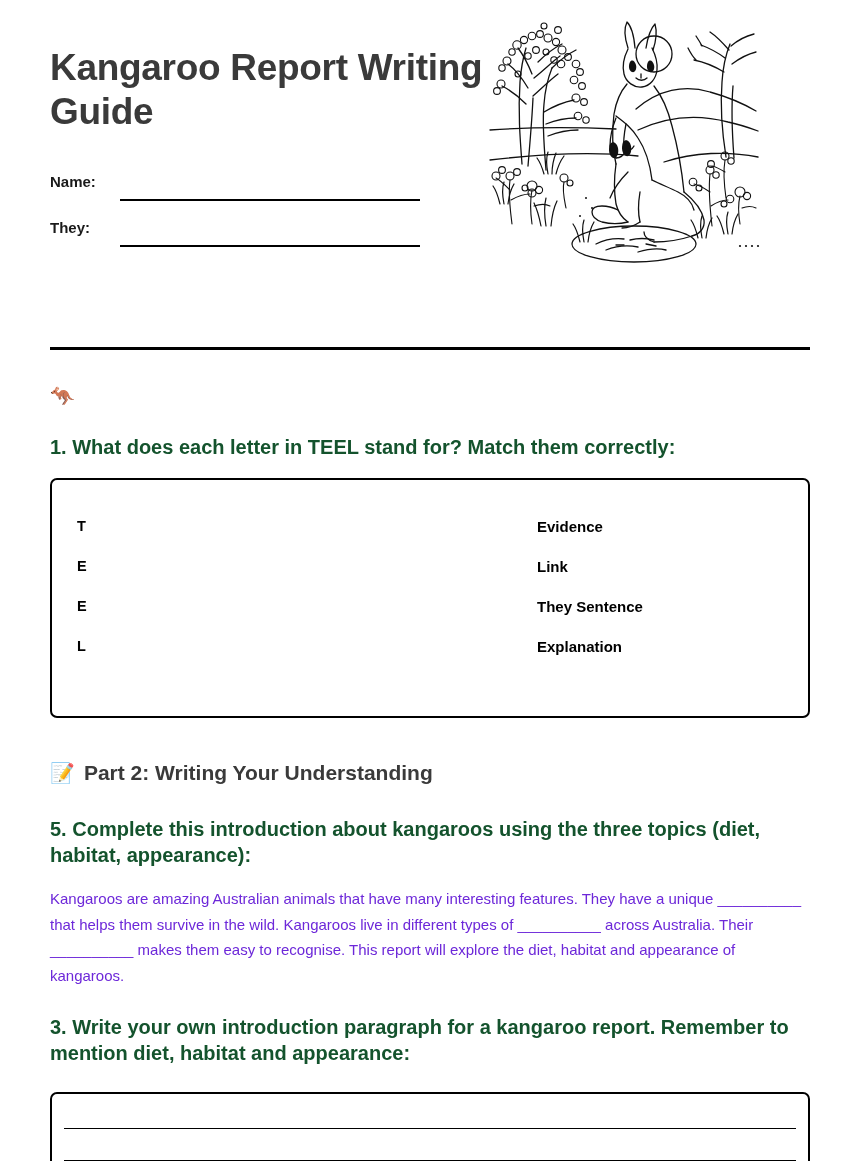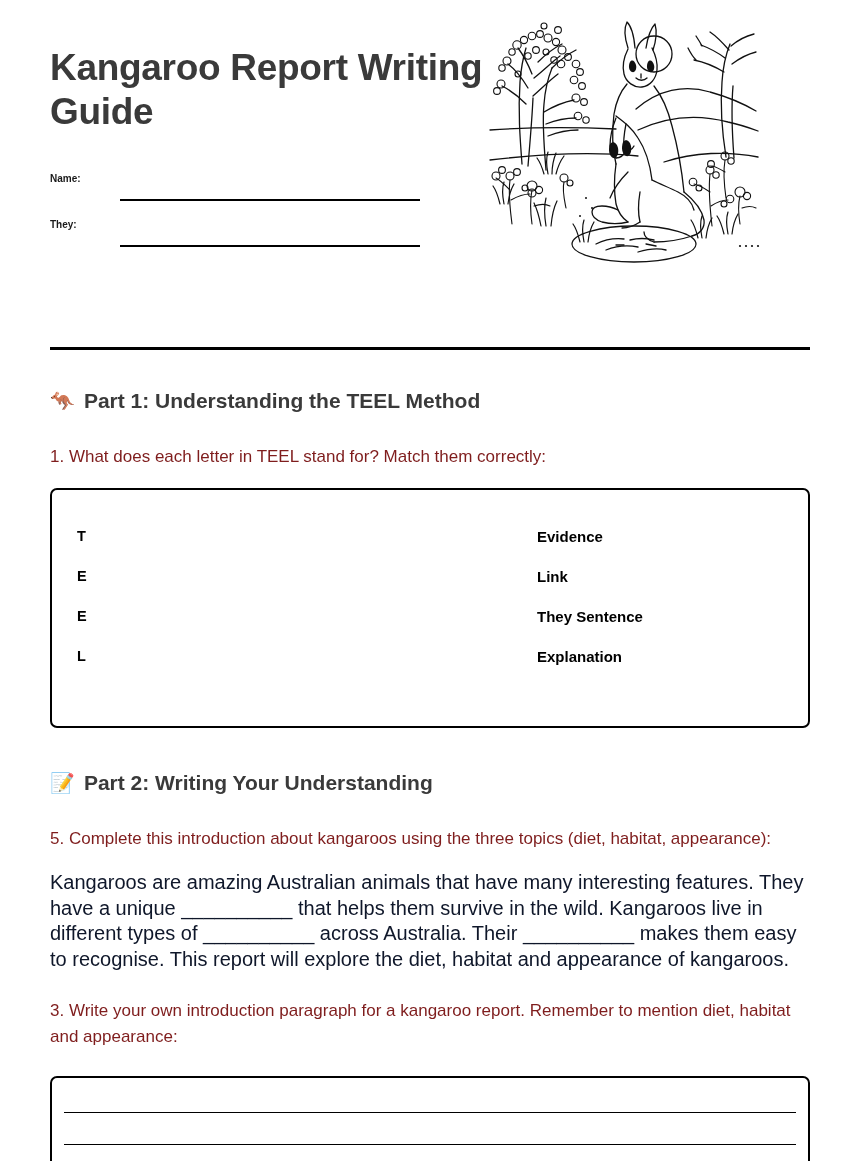--- a/index.html
+++ b/index.html
@@ -46,21 +46,21 @@
     width: 400px;
   }
   .field-row {
     position: relative;
     height: 46px;
   }
   .field-label {
     position: absolute;
     left: 0;
     top: 9px;
-    font-size: 10px;
+    font-size: 15px;
     font-weight: bold;
     color: #1a1a1a;
   }
   .field-line {
     position: absolute;
     left: 70px;
     top: 35px;
     width: 300px;
     height: 0;
     border-bottom: 2px solid #000000;
@@ -102,23 +102,23 @@
     color: #3a3a3a;
     margin: 0 0 28px 0;
     line-height: 30px;
   }
   .section-emoji {
     font-size: 20px;
     line-height: 1;
     font-family: "DejaVu Sans", sans-serif;
   }
   .question {
-    font-size: 17px;
-    font-weight: normal;
-    color: #7f1d1d;
+    font-size: 20px;
+    font-weight: bold;
+    color: #14532d;
     line-height: 26px;
     margin: 0 0 18px 0;
   }
 
   
   .match-box {
     border: 2px solid #000000;
     border-radius: 7px;
     height: 240px;
     padding: 38px 0 0 0;
@@ -139,23 +139,23 @@
   }
   .match-term {
     font-size: 15px;
     font-weight: bold;
     color: #000000;
   }
 
   
   .part2 { margin-top: 2px; }
   .cloze {
-    font-size: 20px;
+    font-size: 15px;
     line-height: 25.5px;
-    color: #0f172a;
+    color: #6d28d9;
     margin: 0 0 26px 0;
   }
   .q3 { margin-bottom: 26px; }
 
   
   .write-box {
     border: 2px solid #000000;
     border-radius: 7px;
     height: 180px;
     position: relative;
@@ -384,21 +384,20 @@
       </g>
     </svg>
   </div>
 
   <div class="divider"></div>
 
   <div class="content">
 
     <h2 class="section-heading">
       <span class="section-emoji">🦘</span>
-      <span>Part 1: Understanding the TEEL Method</span>
     </h2>
 
     <p class="question">1. What does each letter in TEEL stand for? Match them correctly:</p>
 
     <div class="match-box">
       <div class="match-row">
         <span class="match-letter">T</span>
         <span class="match-term">Evidence</span>
       </div>
       <div class="match-row">

